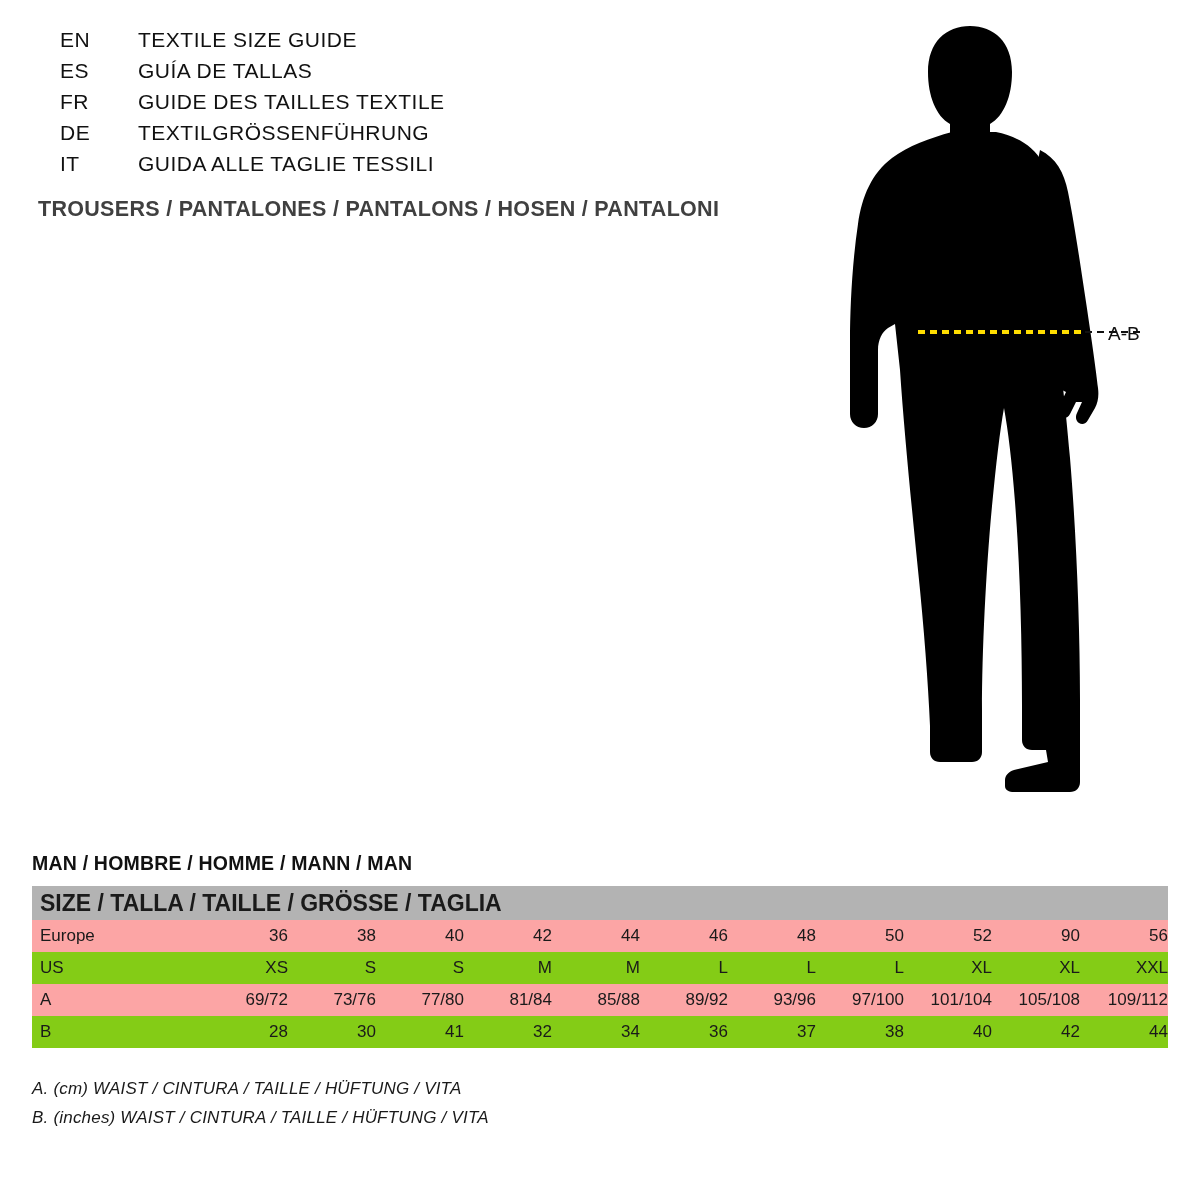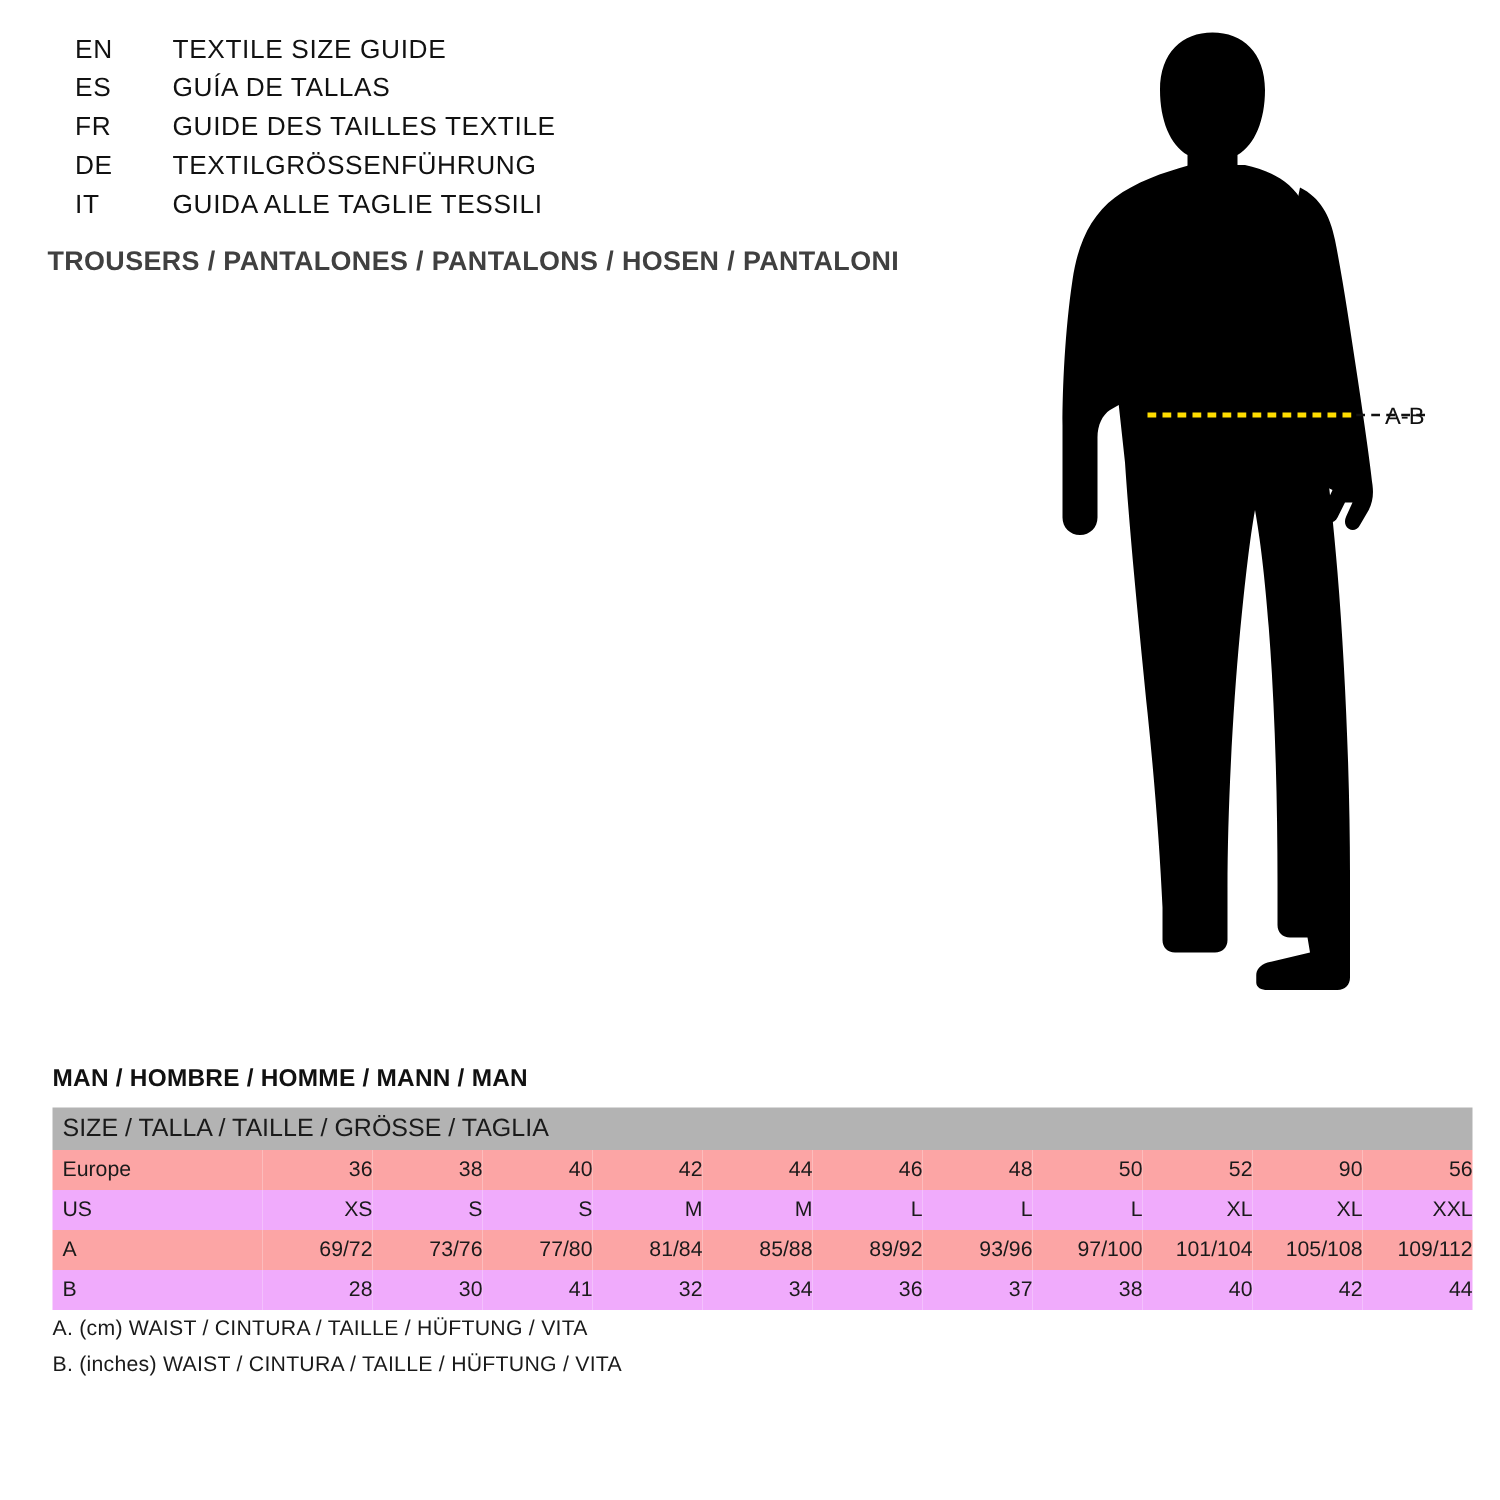--- a/index.html
+++ b/index.html
@@ -67,21 +67,21 @@
     left: 308px;
     top: 313px;
     font-size: 19px;
     color: #111;
     font-family: "Liberation Sans", sans-serif;
   }
 
   
   .table-section {
     position: absolute;
-    left: 42px;
+    left: 32px;
     top: 852px;
     width: 1128px;
   }
   .table-title {
     font-size: 19.5px;
     font-weight: bold;
     color: #111;
     letter-spacing: 0.2px;
     margin-bottom: 11px;
   }
@@ -97,30 +97,32 @@
     padding: 0;
     text-align: right;
     vertical-align: middle;
   }
   table.size-table td.rowhead {
     text-align: left;
     padding-left: 8px;
   }
   tr.header-row td {
     background: #b3b3b3;
-    font-weight: normal;
+    font-weight: bold;
     text-align: left;
     padding-left: 8px;
-    font-size: 20px;
+    font-size: 23px;
     height: 34px;
   }
   tr.band-light td { background: #fca5a5; }
-  tr.band-grey td  { background: #f0abfc; }
+  tr.band-grey td  { background: #84cc16; }
 
   .footnotes {
+    margin-top: 26px;
+    font-style: italic;
   }
   .footnote {
     font-size: 17px;
     color: #1a1a1a;
     line-height: 29px;
     letter-spacing: 0.2px;
   }
 </style>
 </head>
 <body>

